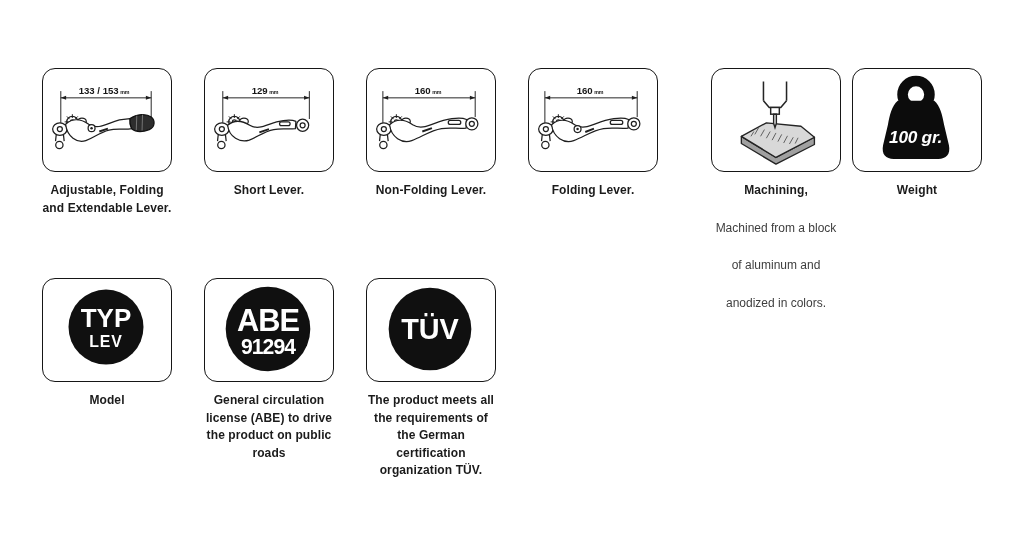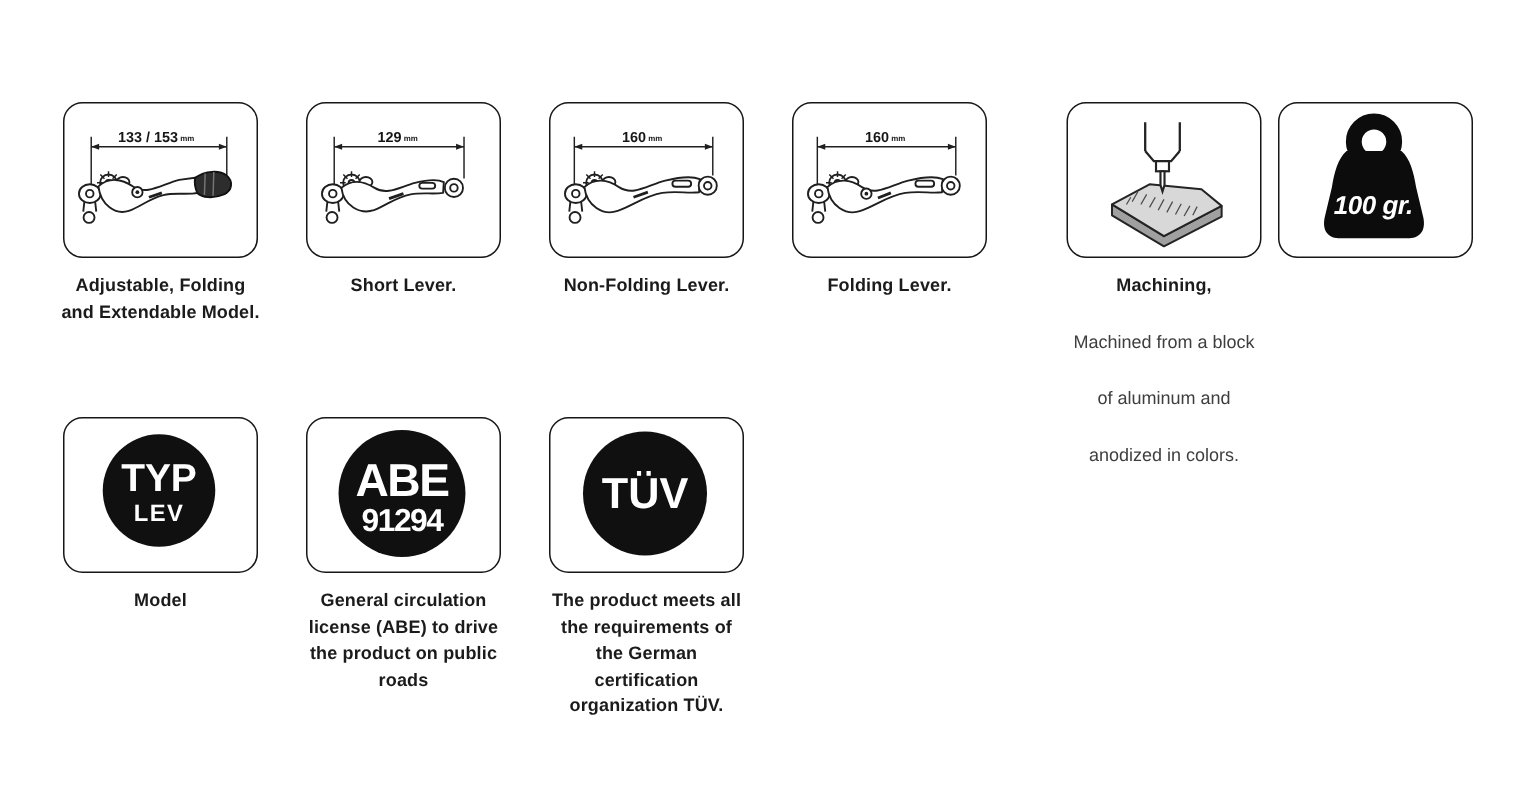--- a/index.html
+++ b/index.html
@@ -77,21 +77,21 @@
       <path d="M23,57.5 C30,51 39,52 47,57.5 C57,64 67,56 79,53 L90,51.5 C90,55.5 90.5,59 92,62 C84,63.5 76,61.5 68,63.5 C58,66 52.5,71.5 44,74.5 C35,77.5 24.5,70.5 23,57.5 Z"></path>
       <circle cx="50" cy="61.5" r="3.6"></circle>
         <circle class="dot" cx="50" cy="61.5" r="1.3"></circle>
       <path class="brand" d="M58,65 L67,62"></path>
       <path class="tip" d="M90,51.5 C97,46.5 107,46 112,50 C116.5,53.8 116,60.5 110,63 C101.5,66.5 95,65 91.5,62 C90,58.5 89.5,54.5 90,51.5 Z"></path>
       <path class="ridge" d="M97,48.5 L96.5,63.5 M103,47.5 L102.5,64"></path>
     </g>
   </svg>
   <div class="caption">
     <div>Adjustable, Folding</div>
-    <div>and Extendable Model.</div>
+    <div>and Extendable Lever.</div>
   </div>
 </div>
 
 <div class="feature" style="left:204px;top:68px">
   <svg class="icon" viewBox="0 0 130 104">
     <g class="dim">
       <line x1="18" y1="23" x2="18" y2="62"></line>
         <line x1="108" y1="23" x2="108" y2="52"></line>
       <line x1="18" y1="30" x2="108" y2="30"></line>
       <polygon points="18,30 23.5,27.9 23.5,32.1"></polygon>
@@ -205,20 +205,23 @@
 </div>
 
 <div class="feature" style="left:852px;top:68px">
   <svg class="icon" viewBox="0 0 130 104">
     <g class="kett">
       <circle class="ring" cx="65" cy="26.5" r="14"></circle>
       <path class="body" d="M46,33 C40,38 37.5,48 35.8,58 L30.8,79 C28.8,89 33.8,93.5 41.8,93.5 L88.2,93.5 C96.2,93.5 101.2,89 99.2,79 L94.2,58 C92.5,48 90,38 84,33 Z"></path>
       <text class="wt" x="64.5" y="76.5">100 gr.</text>
     </g>
   </svg>
+  <div class="caption">
+    <div>Weight</div>
+  </div>
 </div>
 
 <div class="feature" style="left:42px;top:278px">
   <svg class="icon badge typ" viewBox="0 0 130 104">
     <circle cx="65" cy="50" r="39"></circle>
     <text class="b1" x="65" y="50">TYP</text>
     <text class="b2" x="65" y="71">LEV</text>
   </svg>
   <div class="caption">
     <div>Model</div>

